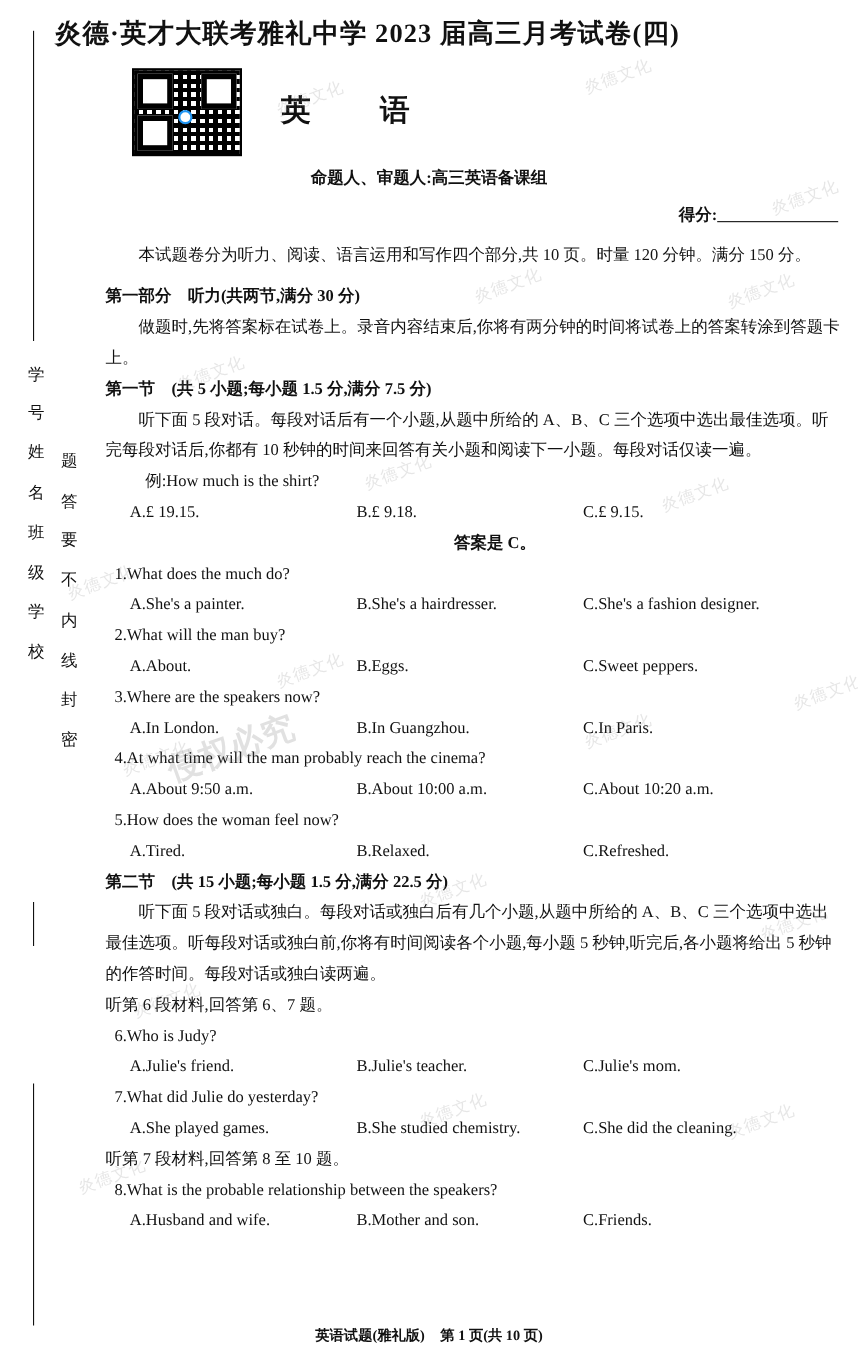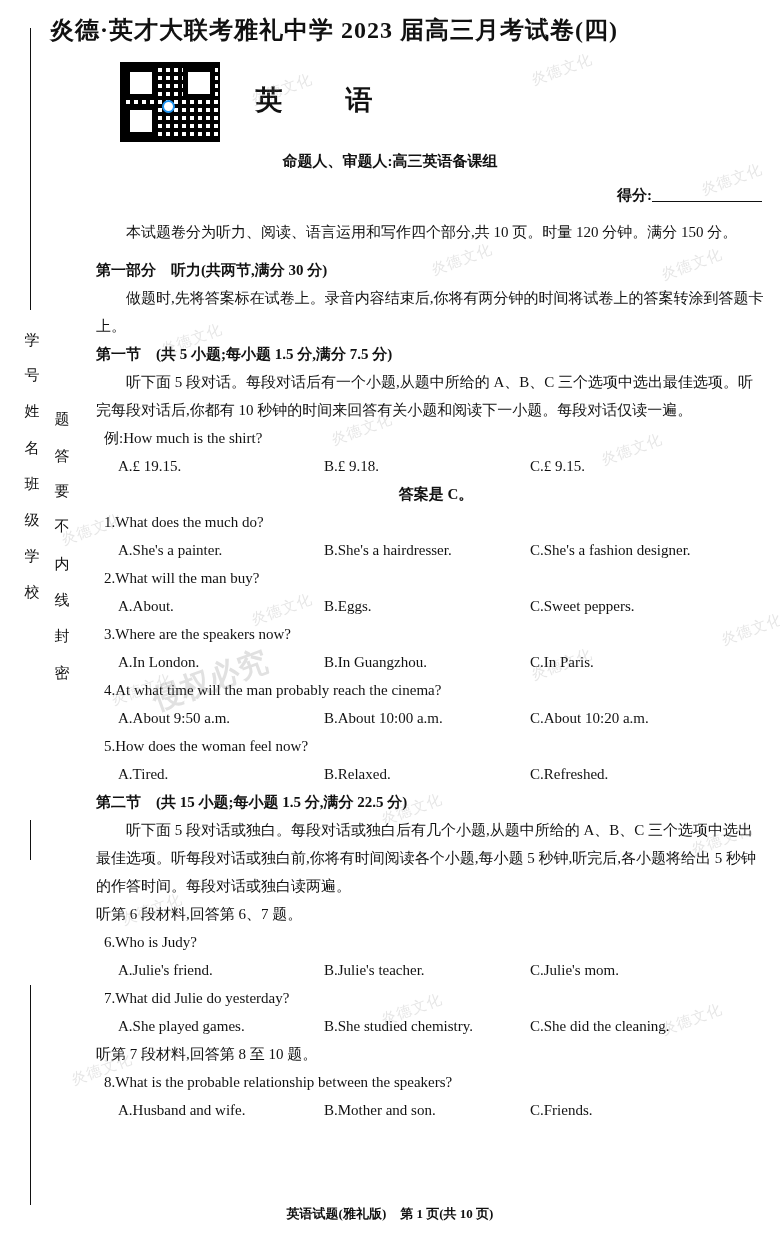--- a/index.html
+++ b/index.html
@@ -86,21 +86,21 @@
   }
   p{margin:0;}
   .indent{text-indent:2em;}
   .sec{font-weight:bold;}
   .opts{
     display:flex;
   }
   .opts .o{flex:0 0 206px;}
   .opts .o:first-child{padding-left:22px;flex:0 0 206px;}
   .q{padding-left:8px;}
-  .sub-indent{padding-left:8px;}
+  .sub-indent{padding-left:8px;margin-left:28px;}
   .bold{font-weight:bold;text-align:center;}
   
   .wm{
     position:absolute;
     color:rgba(140,140,140,0.22);
     font-size:15px;
     font-family:"Liberation Serif", serif;
     transform:rotate(-20deg);
     white-space:nowrap;
     pointer-events:none;

